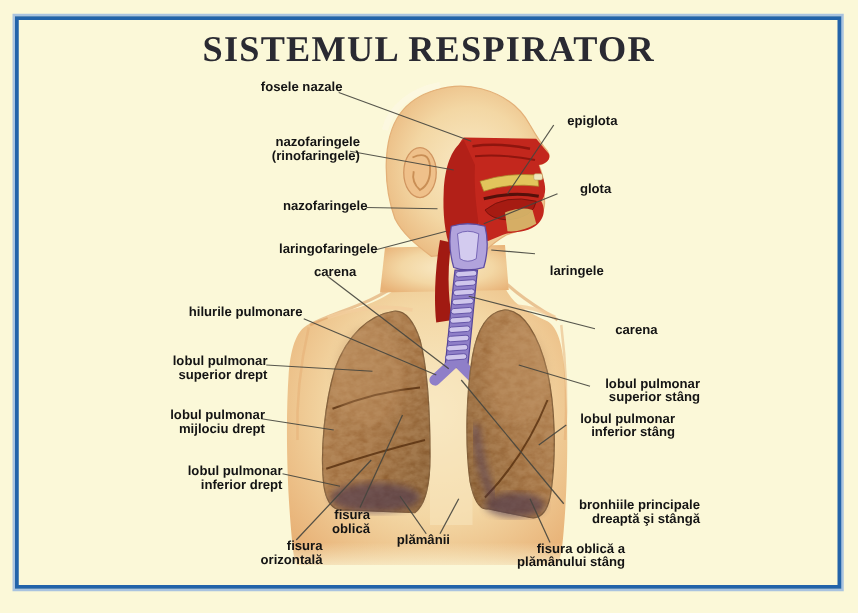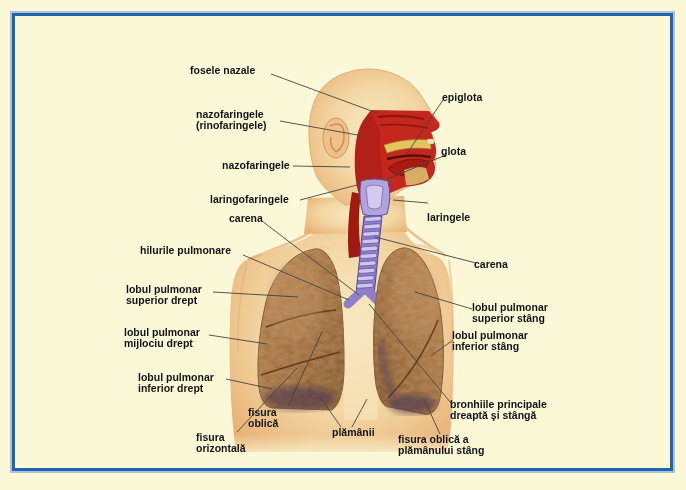--- a/index.html
+++ b/index.html
@@ -16,50 +16,51 @@
   .title{
     position:absolute;left:0;top:24px;width:100%;
     text-align:center;margin:0;
     font-family:"Liberation Serif","DejaVu Serif",serif;
     font-weight:bold;font-size:29px;letter-spacing:1px;color:#2A2A32;
   }
   .anatomy{position:absolute;left:0;top:0;}
   .label{
     position:absolute;
     font-weight:bold;font-size:10.5px;line-height:11px;color:#141414;
-    text-align:left;white-space:pre-line;
+    text-align:right;white-space:pre-line;
   }
   .lbl-fosele{left:190px;top:65px;width:84px}
   .lbl-nazo{left:196px;top:109px;width:92px}
   .lbl-oro{left:222px;top:160px;width:72px}
   .lbl-laringo{left:210px;top:194px;width:92px}
   .lbl-carena{left:229px;top:213px;width:56px}
   .lbl-hilurile{left:140px;top:245px;width:102px}
   .lbl-supdr{left:126px;top:284px;width:88px}
   .lbl-mijl{left:124px;top:327px;width:88px}
   .lbl-infdr{left:138px;top:372px;width:88px}
   .lbl-fisobl{left:248px;top:407px;width:48px}
   .lbl-fisoriz{left:196px;top:432px;width:62px}
-  .lbl-plam{left:332px;top:427px;width:52px}
+  .lbl-plam{left:308px;top:427px;width:52px}
   .lbl-epiglota{left:442px;top:92px;width:52px}
   .lbl-glota{left:441px;top:146px;width:48px}
   .lbl-laringele{left:427px;top:212px;width:56px}
   .lbl-traheea{left:474px;top:259px;width:52px}
   .lbl-supst{left:472px;top:302px;width:88px}
   .lbl-infst{left:452px;top:330px;width:88px}
   .lbl-bronhiile{left:450px;top:399px;width:110px}
   .lbl-fisoblst{left:398px;top:434px;width:102px}
 </style>
 </head>
 <body>
 
 <div class="poster">
 
   <div class="frame"></div>
 
+  <h1 class="title">SISTEMUL RESPIRATOR</h1>
 
   <svg class="anatomy" width="686" height="490" viewBox="0 0 686 490">
     <defs>
       <radialGradient id="skinG" cx="52%" cy="48%" r="65%">
         <stop offset="0%" stop-color="#F9EAC6"></stop>
         <stop offset="55%" stop-color="#F3D7A4"></stop>
         <stop offset="100%" stop-color="#E8B277"></stop>
       </radialGradient>
       <linearGradient id="lungR" x1="0" y1="0" x2="1" y2="1">
         <stop offset="0%" stop-color="#A97441"></stop>

